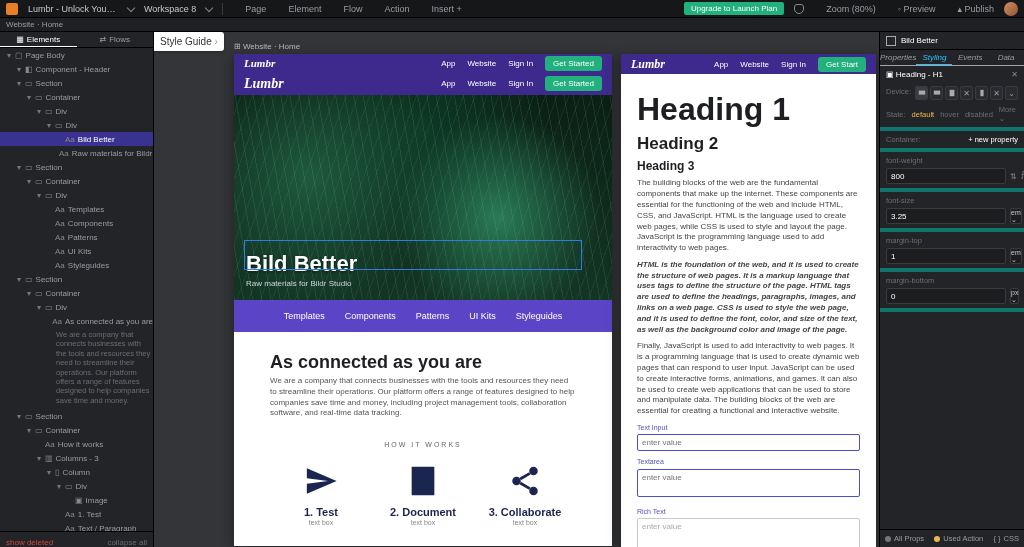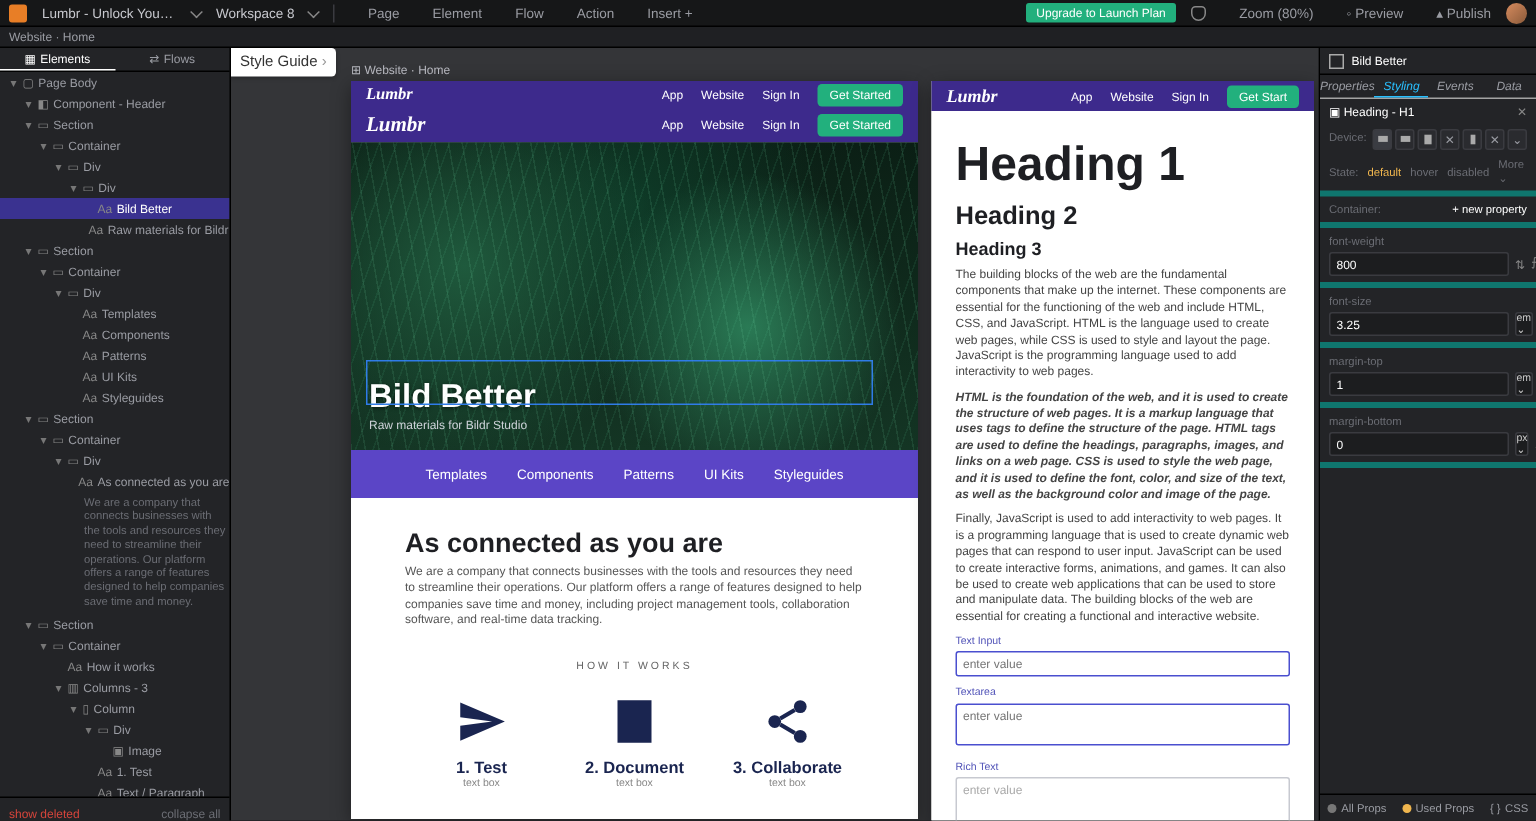--- a/index.html
+++ b/index.html
@@ -512,21 +512,21 @@
         </div>
       </div>
 
     <div class="footer">
       <div class="item">
           <span class="dot"></span>
           <span>All Props</span>
         </div>
       <div class="item">
           <span class="dot" style="background:#f0b64e"></span>
-          <span>Used Props</span>
+          <span>Used Action</span>
         </div>
       <div class="item">
           <span>{ }</span>
           <span>CSS</span>
         </div>
     </div>
   </div>
 
 </div>
 

